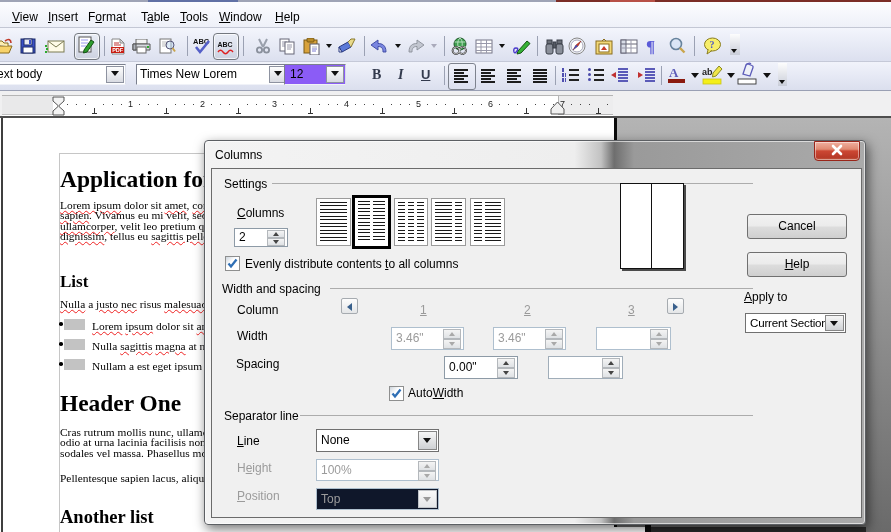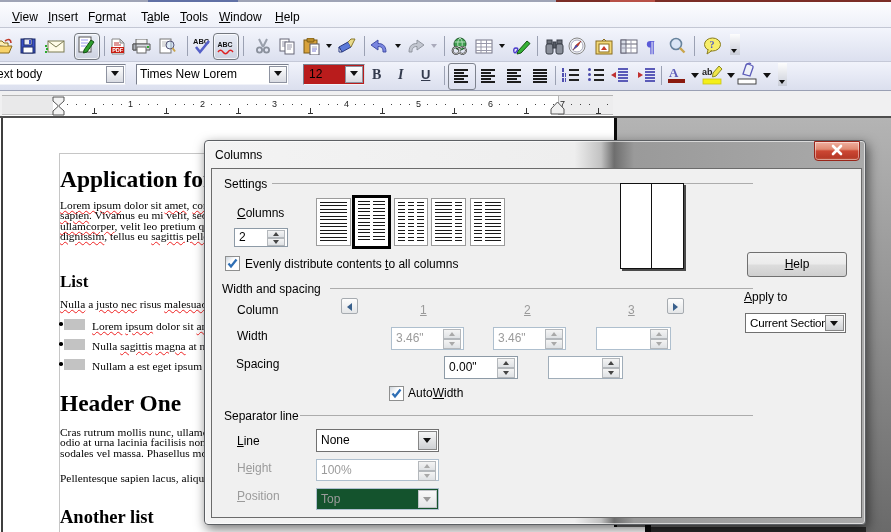--- a/index.html
+++ b/index.html
@@ -197,21 +197,21 @@
     <div class="abs" style="right:1px;top:1px;width:16px;height:15px;background:linear-gradient(#fdfdfd,#d9dbe2);border:1px solid #8d92a0;">
       <div class="abs" style="left:4px;top:4px;width:0;height:0;border-left:4px solid transparent;border-right:4px solid transparent;border-top:5px solid #111;"></div>
     </div>
   </div>
 <div class="abs" style="left:136px;top:64px;width:151px;height:19px;background:#fff;border:1px solid #7a7f8d;border-bottom-color:#f0f2f8;border-right-color:#d8dce8;">
     <div class="ui" style="position:absolute;left:3px;top:2px;">Times New Lorem</div>
     <div class="abs" style="right:1px;top:1px;width:16px;height:15px;background:linear-gradient(#fdfdfd,#d9dbe2);border:1px solid #8d92a0;">
       <div class="abs" style="left:4px;top:4px;width:0;height:0;border-left:4px solid transparent;border-right:4px solid transparent;border-top:5px solid #111;"></div>
     </div>
   </div>
-<div class="abs" style="left:303px;top:64px;width:60px;height:19px;background:#b91c1c;border:1px solid #7a7f8d;border-bottom-color:#f0f2f8;border-right-color:#d8dce8;">
+<div class="abs" style="left:284px;top:64px;width:60px;height:19px;background:#8b5cf6;border:1px solid #7a7f8d;border-bottom-color:#f0f2f8;border-right-color:#d8dce8;">
     <div class="ui" style="position:absolute;left:5px;top:2px;">12</div>
     <div class="abs" style="right:1px;top:1px;width:16px;height:15px;background:linear-gradient(#fdfdfd,#d9dbe2);border:1px solid #8d92a0;">
       <div class="abs" style="left:4px;top:4px;width:0;height:0;border-left:4px solid transparent;border-right:4px solid transparent;border-top:5px solid #111;"></div>
     </div>
   </div>
 <div style="position:absolute;left:372px;top:67px;font:bold 14px 'Liberation Serif',serif;color:#333a4d;">B</div>
 <div style="position:absolute;left:398px;top:67px;font:italic bold 14px 'Liberation Serif',serif;color:#333a4d;">I</div>
 <div style="position:absolute;left:421px;top:67px;font:bold 13px 'Liberation Sans',sans-serif;color:#333a4d;text-decoration:underline;">U</div>
 <div style="position:absolute;left:448px;top:63px;width:26px;height:25px;border:1px solid #7e838e;border-radius:3px;background:linear-gradient(#eef1f8,#d6daе8);"></div>
 <div class="abs" style="left:454px;top:69px;width:14px;height:1.5px;background:#1c1c1c;"></div>
@@ -522,26 +522,27 @@
 <div class="abs" style="left:104px;top:290px;width:121px;height:20px;background:#fff;border:1px solid #aebfce;">
         <div class="ui" style="position:absolute;left:4px;top:3px;color:#9b9b9b;">100%</div>
         <div class="abs" style="right:2px;top:1px;width:16px;height:8px;background:linear-gradient(#f4f4f4,#dfe2e5);border:1px solid #b4b8bc;">
           <div class="abs" style="left:4.5px;top:2px;width:0;height:0;border-left:3.5px solid transparent;border-right:3.5px solid transparent;border-bottom:4px solid #a9a9a9;"></div>
         </div>
         <div class="abs" style="right:2px;top:11px;width:16px;height:8px;background:linear-gradient(#f4f4f4,#dfe2e5);border:1px solid #b4b8bc;">
           <div class="abs" style="left:4.5px;top:2px;width:0;height:0;border-left:3.5px solid transparent;border-right:3.5px solid transparent;border-top:4px solid #a9a9a9;"></div>
         </div>
       </div>
 <div class="ui" style="position:absolute;left:25px;top:320px;color:#9b9b9b;"><u>P</u>osition</div>
-<div class="abs" style="left:104px;top:319px;width:121px;height:20px;background:#14532d;border:1px solid #aebfce;">
+<div class="abs" style="left:104px;top:319px;width:121px;height:20px;background:#0f172a;border:1px solid #aebfce;">
         <div class="ui" style="position:absolute;left:4px;top:3px;color:#9b9b9b;">Top</div>
         <div class="abs" style="right:1px;top:1px;width:17px;height:16px;background:linear-gradient(#f8f8f8,#e4e6e8);border:1px solid #c0c4c8;">
           <div class="abs" style="left:4px;top:6px;width:0;height:0;border-left:4.5px solid transparent;border-right:4.5px solid transparent;border-top:5px solid #9a9a9a;"></div>
         </div>
       </div>
+<div class="btn" style="left:535px;top:45px;width:98px;height:23px;line-height:23px;">Cancel</div>
 <div class="btn" style="left:535px;top:83px;width:98px;height:23px;line-height:23px;"><u>H</u>elp</div>
 <div class="ui" style="position:absolute;left:532px;top:121px;"><u>A</u>pply to</div>
 <div class="abs" style="left:533px;top:144px;width:99px;height:18px;background:#fff;border:1px solid #707070;">
         <div class="ui" style="position:absolute;left:4px;top:2px;color:#000;"><span style="font-size:11.6px;letter-spacing:-0.2px;">Current Section</span></div>
         <div class="abs" style="right:1px;top:1px;width:17px;height:14px;background:linear-gradient(#f6f6f6,#cfd1d4);border:1px solid #868686;">
           <div class="abs" style="left:4px;top:5px;width:0;height:0;border-left:4.5px solid transparent;border-right:4.5px solid transparent;border-top:5px solid #111;"></div>
         </div>
       </div>
 </div>
   </div>

